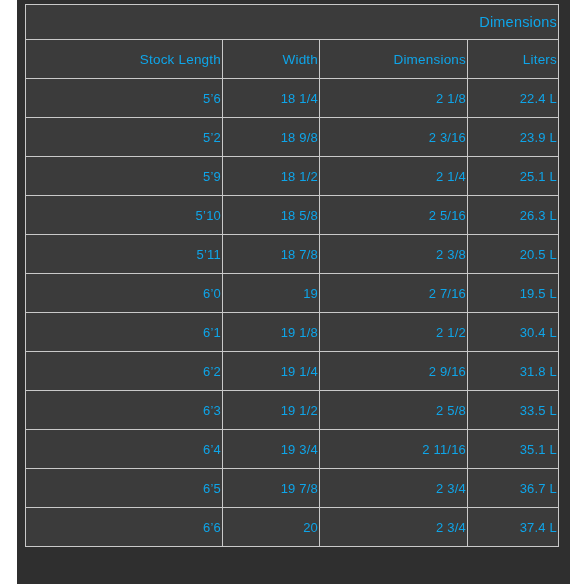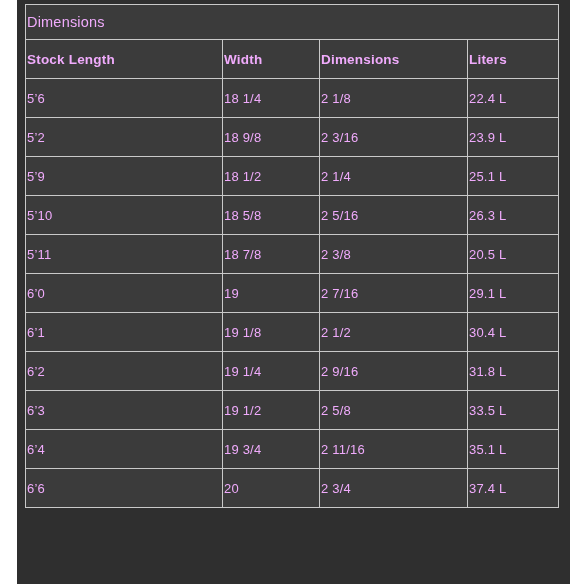--- a/index.html
+++ b/index.html
@@ -36,22 +36,22 @@
     width: 533px;
     border-collapse: collapse;
     table-layout: fixed;
     background: #3b3b3b;
     border: 1px solid #c9c9c9;
   }
 
   table.dimensions-table td,
   table.dimensions-table th {
     border: 1px solid #c9c9c9;
-    color: #f0abfc;
-    text-align: left;
+    color: #0ea5e9;
+    text-align: right;
     vertical-align: middle;
     font-weight: normal;
     background: #3b3b3b;
   }
 
   
   col.col-stock     { width: 197px; }
   col.col-width     { width: 97px; }
   col.col-thickness { width: 148px; }
   col.col-liters    { width: 91px; }
@@ -61,21 +61,20 @@
     height: 32px;
     font-size: 14.5px;
     letter-spacing: 0.2px;
   }
 
   
   tr.header-row th {
     height: 36px;
     font-size: 13.5px;
     letter-spacing: 0.2px;
-    font-weight: bold;
   }
 
   
   tr.data-row td {
     height: 36px;
     font-size: 13px;
     letter-spacing: 0.2px;
   }
 </style>
 </head>
@@ -131,21 +130,21 @@
         <tr class="data-row">
           <td>5’11</td>
           <td>18 7/8</td>
           <td>2 3/8</td>
           <td>20.5 L</td>
         </tr>
         <tr class="data-row">
           <td>6’0</td>
           <td>19</td>
           <td>2 7/16</td>
-          <td>29.1 L</td>
+          <td>19.5 L</td>
         </tr>
         <tr class="data-row">
           <td>6’1</td>
           <td>19 1/8</td>
           <td>2 1/2</td>
           <td>30.4 L</td>
         </tr>
         <tr class="data-row">
           <td>6’2</td>
           <td>19 1/4</td>
@@ -158,20 +157,26 @@
           <td>2 5/8</td>
           <td>33.5 L</td>
         </tr>
         <tr class="data-row">
           <td>6’4</td>
           <td>19 3/4</td>
           <td>2 11/16</td>
           <td>35.1 L</td>
         </tr>
         <tr class="data-row">
+          <td>6’5</td>
+          <td>19 7/8</td>
+          <td>2 3/4</td>
+          <td>36.7 L</td>
+        </tr>
+        <tr class="data-row">
           <td>6’6</td>
           <td>20</td>
           <td>2 3/4</td>
           <td>37.4 L</td>
         </tr>
       </tbody>
   </table>
 </div>
 
 </body></html>

